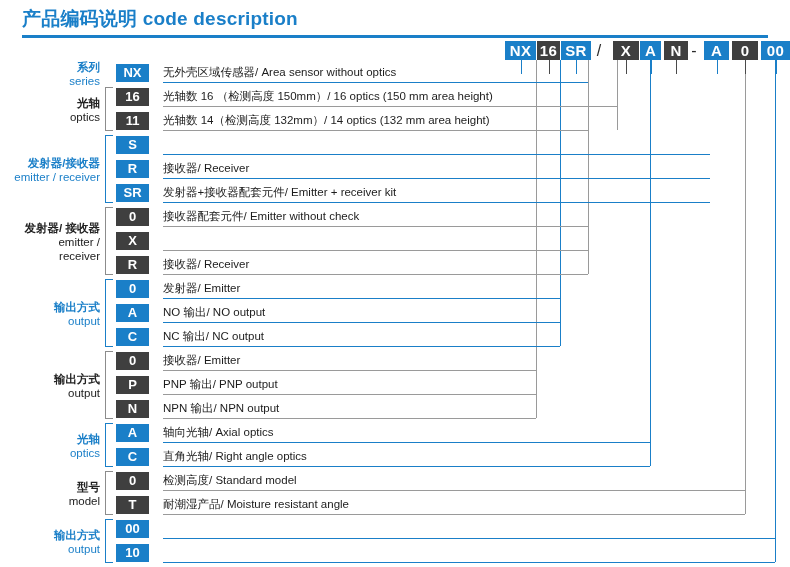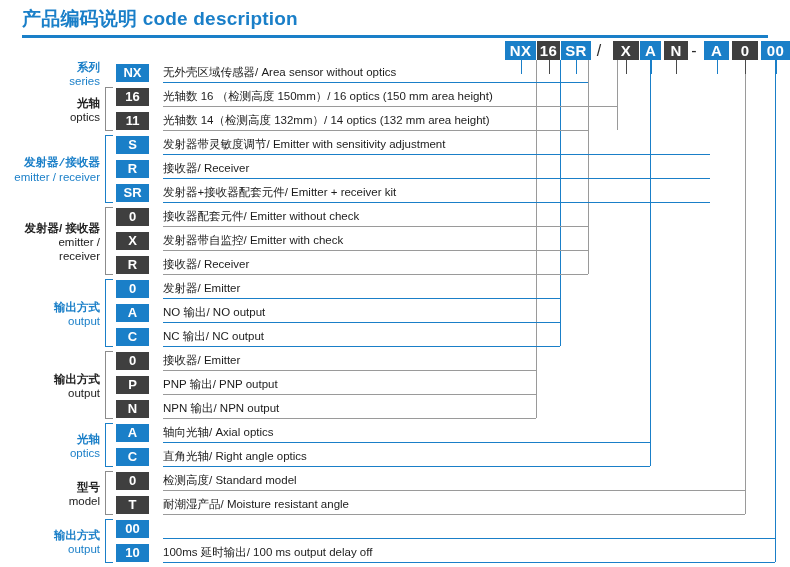--- a/index.html
+++ b/index.html
@@ -180,41 +180,39 @@
       <div class="desc">光轴数 16 （检测高度 150mm）/ 16 optics (150 mm area height)</div>
       <div class="rule gray" style="top: 20px; width: 454px;"></div>
     </div>
     <div class="row" style="top: 48px;">
       <div class="badge dark">11</div>
       <div class="desc">光轴数 14（检测高度 132mm）/ 14 optics (132 mm area height)</div>
       <div class="rule gray" style="top: 20px; width: 425px;"></div>
     </div>
     <div class="row" style="top: 72px;">
       <div class="badge blue">S</div>
-      <div class="desc">发射器带灵敏度调节/ Emitter with sensitivity adjustment</div>
       <div class="rule blue" style="top: 20px; width: 547px;"></div>
     </div>
     <div class="row" style="top: 96px;">
       <div class="badge blue">R</div>
       <div class="desc">接收器/ Receiver</div>
       <div class="rule blue" style="top: 20px; width: 547px;"></div>
     </div>
     <div class="row" style="top: 120px;">
       <div class="badge blue">SR</div>
       <div class="desc">发射器+接收器配套元件/ Emitter + receiver kit</div>
       <div class="rule blue" style="top: 20px; width: 547px;"></div>
     </div>
     <div class="row" style="top: 144px;">
       <div class="badge dark">0</div>
       <div class="desc">接收器配套元件/ Emitter without check</div>
       <div class="rule gray" style="top: 20px; width: 425px;"></div>
     </div>
     <div class="row" style="top: 168px;">
       <div class="badge dark">X</div>
-      <div class="desc">发射器带自监控/ Emitter with check</div>
       <div class="rule gray" style="top: 20px; width: 425px;"></div>
     </div>
     <div class="row" style="top: 192px;">
       <div class="badge dark">R</div>
       <div class="desc">接收器/ Receiver</div>
       <div class="rule gray" style="top: 20px; width: 425px;"></div>
     </div>
     <div class="row" style="top: 216px;">
       <div class="badge blue">0</div>
       <div class="desc">发射器/ Emitter</div>
@@ -264,37 +262,36 @@
       <div class="badge dark">T</div>
       <div class="desc">耐潮湿产品/ Moisture resistant angle</div>
       <div class="rule gray" style="top: 20px; width: 582px;"></div>
     </div>
     <div class="row" style="top: 456px;">
       <div class="badge blue">00</div>
       <div class="rule blue" style="top: 20px; width: 612px;"></div>
     </div>
     <div class="row" style="top: 480px;">
       <div class="badge blue">10</div>
-      <div class="desc">100ms 延时输出/ 100 ms output delay off</div>
       <div class="rule blue" style="top: 20px; width: 612px;"></div>
     </div>
   </div>
 
 <div id="group-layer">
     <div class="grp-label blue" style="left: 0px; width: 100px; position: absolute; top: 60px;">
       <div style="font-weight: bold;">系列</div>
       <div style="white-space: pre-line;">series</div>
     </div>
     <div class="grp-label dark" style="left: 0px; width: 100px; position: absolute; top: 96px;">
       <div style="font-weight: bold;">光轴</div>
       <div style="white-space: pre-line;">optics</div>
     </div>
     <div class="bracket gray" style="top: 87px; height: 44px;"></div>
     <div class="grp-label blue" style="left: 0px; width: 100px; position: absolute; top: 156px;">
-      <div style="font-weight: bold; font-family: Liberation Mono, monospace;">发射器/接收器</div>
+      <div style="font-weight: bold;">发射器/接收器</div>
       <div style="white-space: pre-line;">emitter / receiver</div>
     </div>
     <div class="bracket blue" style="top: 135px; height: 68px;"></div>
     <div class="grp-label dark" style="left: 0px; width: 100px; position: absolute; top: 221px;">
       <div style="font-weight: bold;">发射器/ 接收器</div>
       <div style="white-space: pre-line;">emitter /
 receiver</div>
     </div>
     <div class="bracket gray" style="top: 207px; height: 68px;"></div>
     <div class="grp-label blue" style="left: 0px; width: 100px; position: absolute; top: 300px;">

